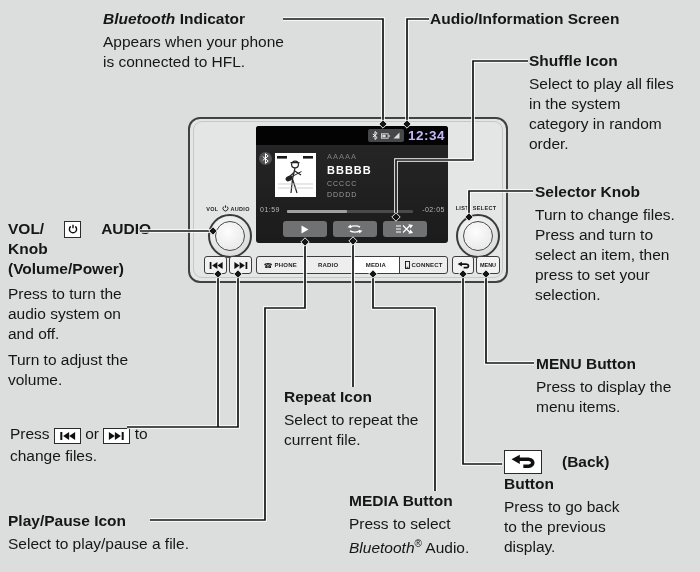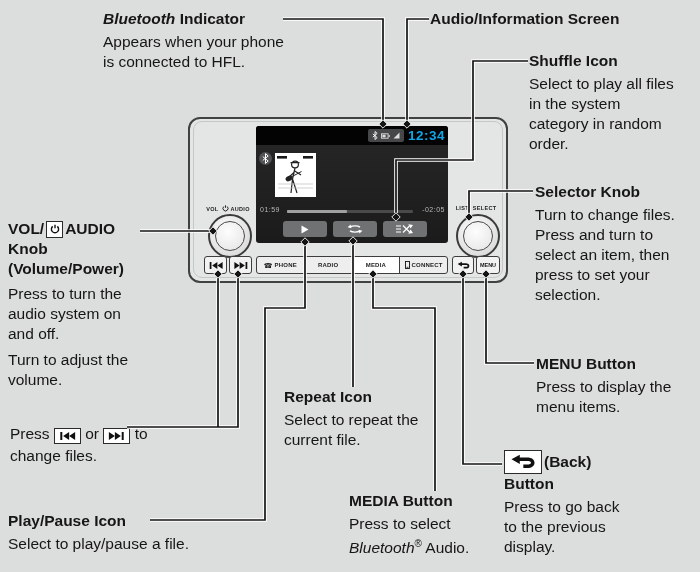--- a/index.html
+++ b/index.html
@@ -17,21 +17,21 @@
         background:#e4e5e5;border:2px solid #404141;border-radius:12px;z-index:10;}
   .unit::before{content:'';position:absolute;left:3px;right:3px;top:2px;bottom:3px;
         border:1px solid #c6c7c7;border-radius:9px;pointer-events:none;}
 
   .screen{position:absolute;left:66px;top:7px;width:192px;height:117px;
           background:linear-gradient(#272727,#1b1b1b);border-radius:3px;overflow:hidden;}
   .statusbar{position:absolute;left:0;top:0;width:100%;height:19px;background:#030303;
              display:flex;align-items:center;justify-content:flex-end;gap:4px;padding-right:3px;box-sizing:border-box;}
   .statuspill{display:flex;align-items:center;gap:3px;background:#454748;border-radius:2px;
               padding:1px 4px;height:11px;}
-  .time{color:#0ea5e9;font-size:13.5px;font-weight:bold;letter-spacing:.5px;}
+  .time{color:#c4b5fd;font-size:13.5px;font-weight:bold;letter-spacing:.5px;}
   .bt-badge{position:absolute;left:3px;top:26px;width:13px;height:13px;border-radius:50%;
             background:#505254;display:flex;align-items:center;justify-content:center;}
   .albumart{position:absolute;left:19px;top:27px;width:41px;height:44px;background:#fff;}
   .trackinfo{position:absolute;left:71px;top:26px;}
   .ti-1{font-size:7.5px;color:#7e7e7e;letter-spacing:1px;}
   .ti-2{font-size:11px;color:#fff;font-weight:bold;letter-spacing:1px;margin-top:3px;}
   .ti-3,.ti-4{font-size:7px;color:#9c9c9c;letter-spacing:1px;margin-top:4px;}
   .elapsed,.remaining{position:absolute;top:80px;font-size:7px;color:#b8b8b8;letter-spacing:.5px;}
   .elapsed{left:4px;} .remaining{right:3px;}
   .pbar{position:absolute;left:31px;top:84px;width:126px;height:3px;background:#4a4a4a;border-radius:1px;}
@@ -56,21 +56,21 @@
   .grpbtn.hl{background:#ffffff;}
   .btnlabel{font-size:6px;font-weight:bold;color:#1c1c1c;letter-spacing:.2px;}
   .phoneglyph{font-size:7px;color:#1c1c1c;line-height:1;}
 
   
   .iconbox{display:inline-flex;align-items:center;justify-content:center;background:#fff;
            border:1.5px solid #2b2b2b;vertical-align:-2px;}
   .pwrbox{width:15px;height:15px;}
   .trkbox{width:25px;height:14px;}
   .backbox{width:36px;height:22px;}
-  .titleflex{display:flex;align-items:center;gap:2px;font-weight:bold;font-size:15.5px;line-height:20px;}
+  .titleflex{display:flex;align-items:center;gap:20px;font-weight:bold;font-size:15.5px;line-height:20px;}
 
   #leads{position:absolute;left:0;top:0;z-index:40;pointer-events:none;}
   .lead-c{stroke:#ffffff;stroke-width:3.6;fill:none;}
   .lead{stroke:#141414;stroke-width:1.7;fill:none;}
   .marker{fill:#141414;stroke:#ffffff;stroke-width:.9;}
   sup{font-size:10px;}
 </style>
 </head>
 <body>
 
@@ -111,20 +111,26 @@
             <path d="M15.5,9.6 H24.5"></path>
             <path d="M20,15 L17.5,26 L16,40 M17.5,26 L22,40"></path>
             <path d="M19,17.5 L26,22 M19,19.5 L13.5,24.5"></path>
             <path d="M11.5,26.5 L26.5,18.5" stroke-width="1"></path>
           </g>
           <ellipse cx="14" cy="25.5" rx="3.6" ry="2.5" fill="#222" transform="rotate(-26 14 25.5)"></ellipse>
           <path d="M3,31 H38 M3,35 H38" stroke="#bbb" stroke-width="0.7"></path>
         </svg>
       </div>
 
+      <div class="trackinfo">
+        <div class="ti-1">AAAAA</div>
+        <div class="ti-2">BBBBB</div>
+        <div class="ti-3">CCCCC</div>
+        <div class="ti-4">DDDDD</div>
+      </div>
 
       <span class="elapsed">01:59</span>
       <div class="pbar">
         <div class="pfill" style="width: 48%;"></div>
       </div>
       <span class="remaining">-02:05</span>
 
       <div class="softbtns">
         <div class="softbtn" style="left:27px;">
           <svg width="8" height="9" viewBox="0 0 8 9">

